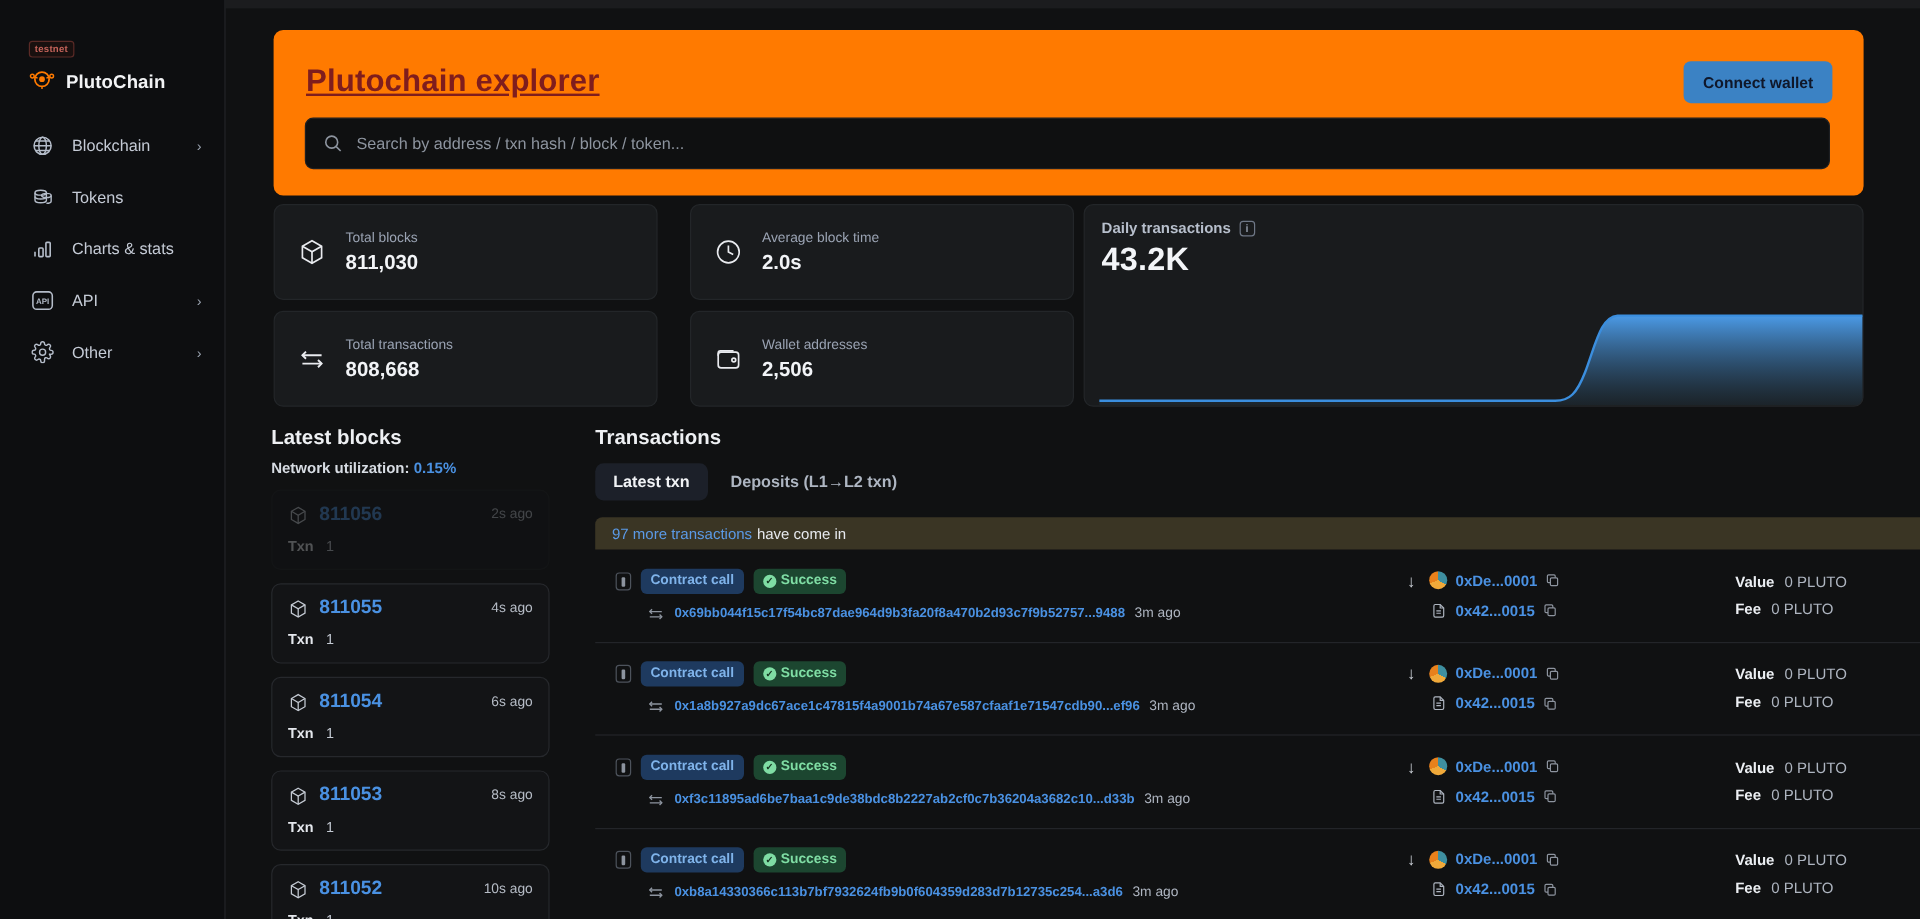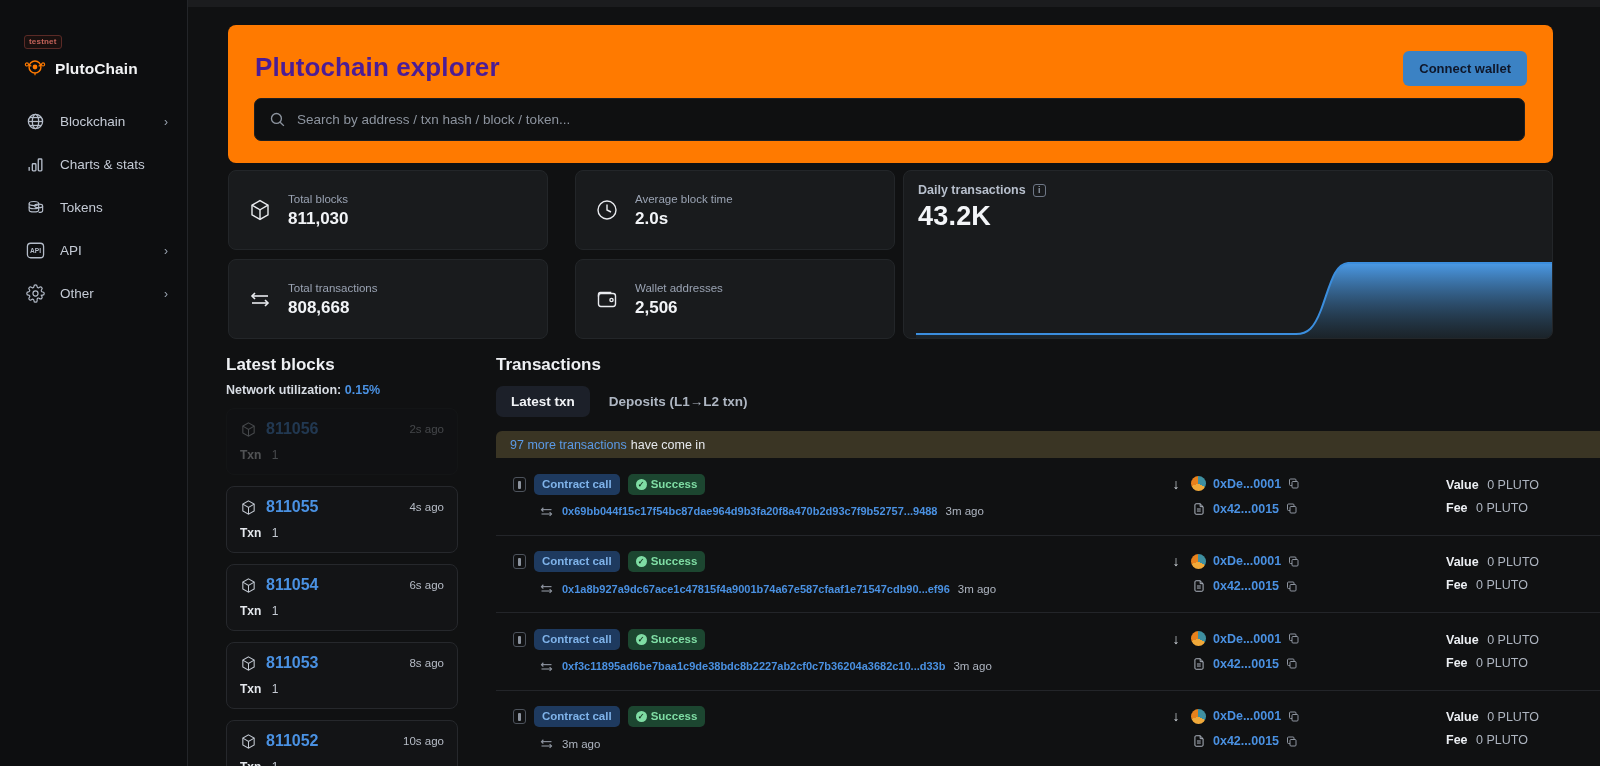--- a/index.html
+++ b/index.html
@@ -55,21 +55,21 @@
 
   
   .hero {
     position: absolute; top: 25px; left: 40px;
     width: 1325px; height: 138px;
     background: #ff7a00;
     border-radius: 8px;
   }
   .hero-title {
     position: absolute; top: 27px; left: 27px;
-    color: #4c1d95; font-size: 26px; font-weight: 700; letter-spacing: .1px;
+    color: #7f1d1d; font-size: 26px; font-weight: 700; letter-spacing: .1px; text-decoration: underline;
   }
   .connect-btn {
     position: absolute; top: 26px; right: 26px;
     background: #3b82c4;
     color: #0f172a;
     font-size: 13px; font-weight: 700;
     border: none; border-radius: 6px;
     padding: 10px 16px;
     cursor: pointer;
   }
@@ -250,41 +250,41 @@
               <line x1="4.5" y1="7" x2="19.5" y2="7"></line>
               <line x1="4.5" y1="17" x2="19.5" y2="17"></line>
           </svg>
         </span>
         <span class="nav-label">Blockchain</span>
         <span class="nav-chevron">›</span>
       </div>
 
       <div class="nav-item">
         <span class="nav-icon">
-          <svg width="19" height="19" viewBox="0 0 24 24" fill="none" stroke="currentColor" stroke-width="1.7">
-            <line x1="4" y1="20" x2="4" y2="15"></line>
-            <rect x="8" y="11" width="4.5" height="9" rx="1"></rect>
-            <rect x="15.5" y="5" width="4.5" height="15" rx="1"></rect>
-          </svg>
-        </span>
-        <span class="nav-label">Charts &amp; stats</span>
-        <span class="nav-chevron"></span>
-      </div>
-
-      <div class="nav-item">
-        <span class="nav-icon">
           <svg width="19" height="19" viewBox="0 0 24 24" fill="none" stroke="currentColor" stroke-width="1.5">
             <ellipse cx="10" cy="7" rx="6" ry="2.6"></ellipse>
               <path d="M4 7v8c0 1.4 2.7 2.6 6 2.6s6-1.2 6-2.6V7"></path>
             <path d="M4 11c0 1.4 2.7 2.6 6 2.6s6-1.2 6-2.6"></path>
             <ellipse cx="16" cy="10" rx="5" ry="2.2"></ellipse>
               <path d="M21 10v6c0 1.2-2.2 2.2-5 2.2"></path>
           </svg>
         </span>
         <span class="nav-label">Tokens</span>
+        <span class="nav-chevron"></span>
+      </div>
+
+      <div class="nav-item">
+        <span class="nav-icon">
+          <svg width="19" height="19" viewBox="0 0 24 24" fill="none" stroke="currentColor" stroke-width="1.7">
+            <line x1="4" y1="20" x2="4" y2="15"></line>
+            <rect x="8" y="11" width="4.5" height="9" rx="1"></rect>
+            <rect x="15.5" y="5" width="4.5" height="15" rx="1"></rect>
+          </svg>
+        </span>
+        <span class="nav-label">Charts &amp; stats</span>
         <span class="nav-chevron"></span>
       </div>
 
       <div class="nav-item">
         <span class="nav-icon">
           <svg width="21" height="21" viewBox="0 0 26 26">
             <rect x="3" y="4" width="20" height="18" rx="4" fill="none" stroke="currentColor" stroke-width="1.6"></rect>
             <text x="13" y="16.5" font-size="8.2" font-weight="bold" fill="currentColor" text-anchor="middle" font-family="Liberation Sans">API</text>
           </svg>
         </span>
@@ -717,20 +717,21 @@
             </div>
             <div class="hash-line">
               <span class="swap-icon">
                 <svg width="15" height="15" viewBox="0 0 24 24" fill="none" stroke="currentColor" stroke-width="1.8">
                   <polyline points="7,6 4,9 7,12"></polyline>
                     <line x1="4" y1="9" x2="20" y2="9"></line>
                   <polyline points="17,13 20,16 17,19"></polyline>
                     <line x1="20" y1="16" x2="4" y2="16"></line>
                 </svg>
               </span>
+              <span class="hash">0xb8a14330366c113b7bf7932624fb9b0f604359d283d7b12735c254...a3d6</span>
               <span class="ago">3m ago</span>
             </div>
           </div>
           <div class="txn-mid">
             <div class="addr-line">
               <span class="arrow-down">↓</span>
               <span class="pie-avatar"></span>
               <span class="addr">0xDe...0001</span>
               <span class="copy-icon">
                 <svg width="12" height="13" viewBox="0 0 24 24" fill="none" stroke="currentColor" stroke-width="2">

